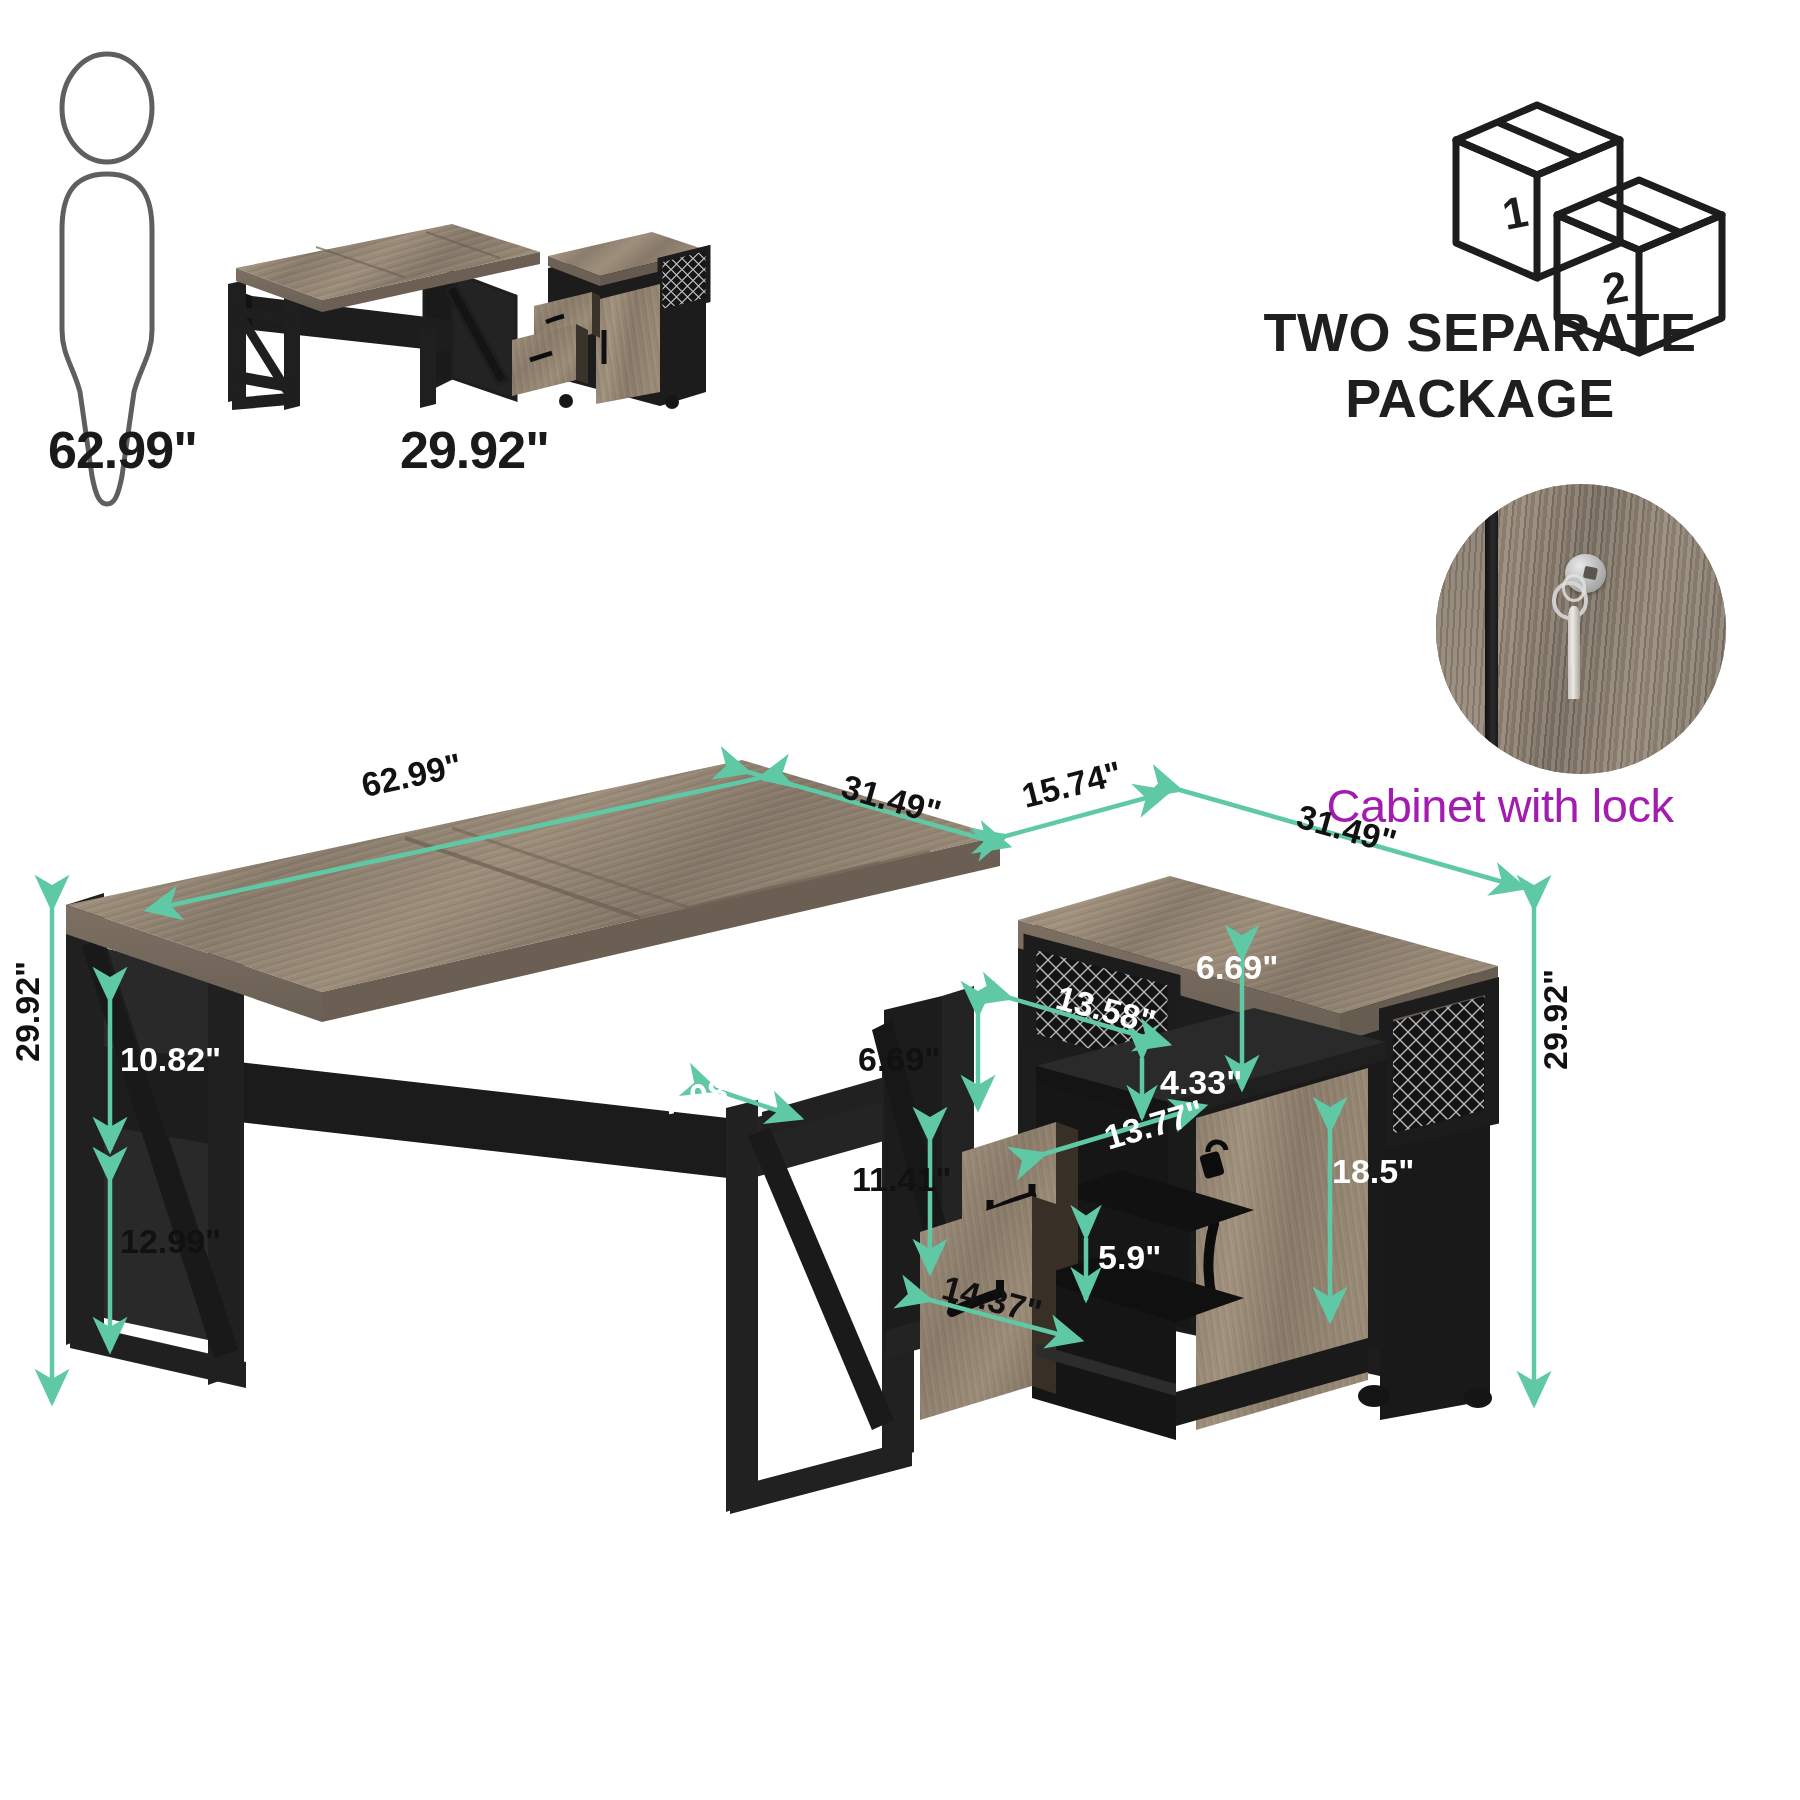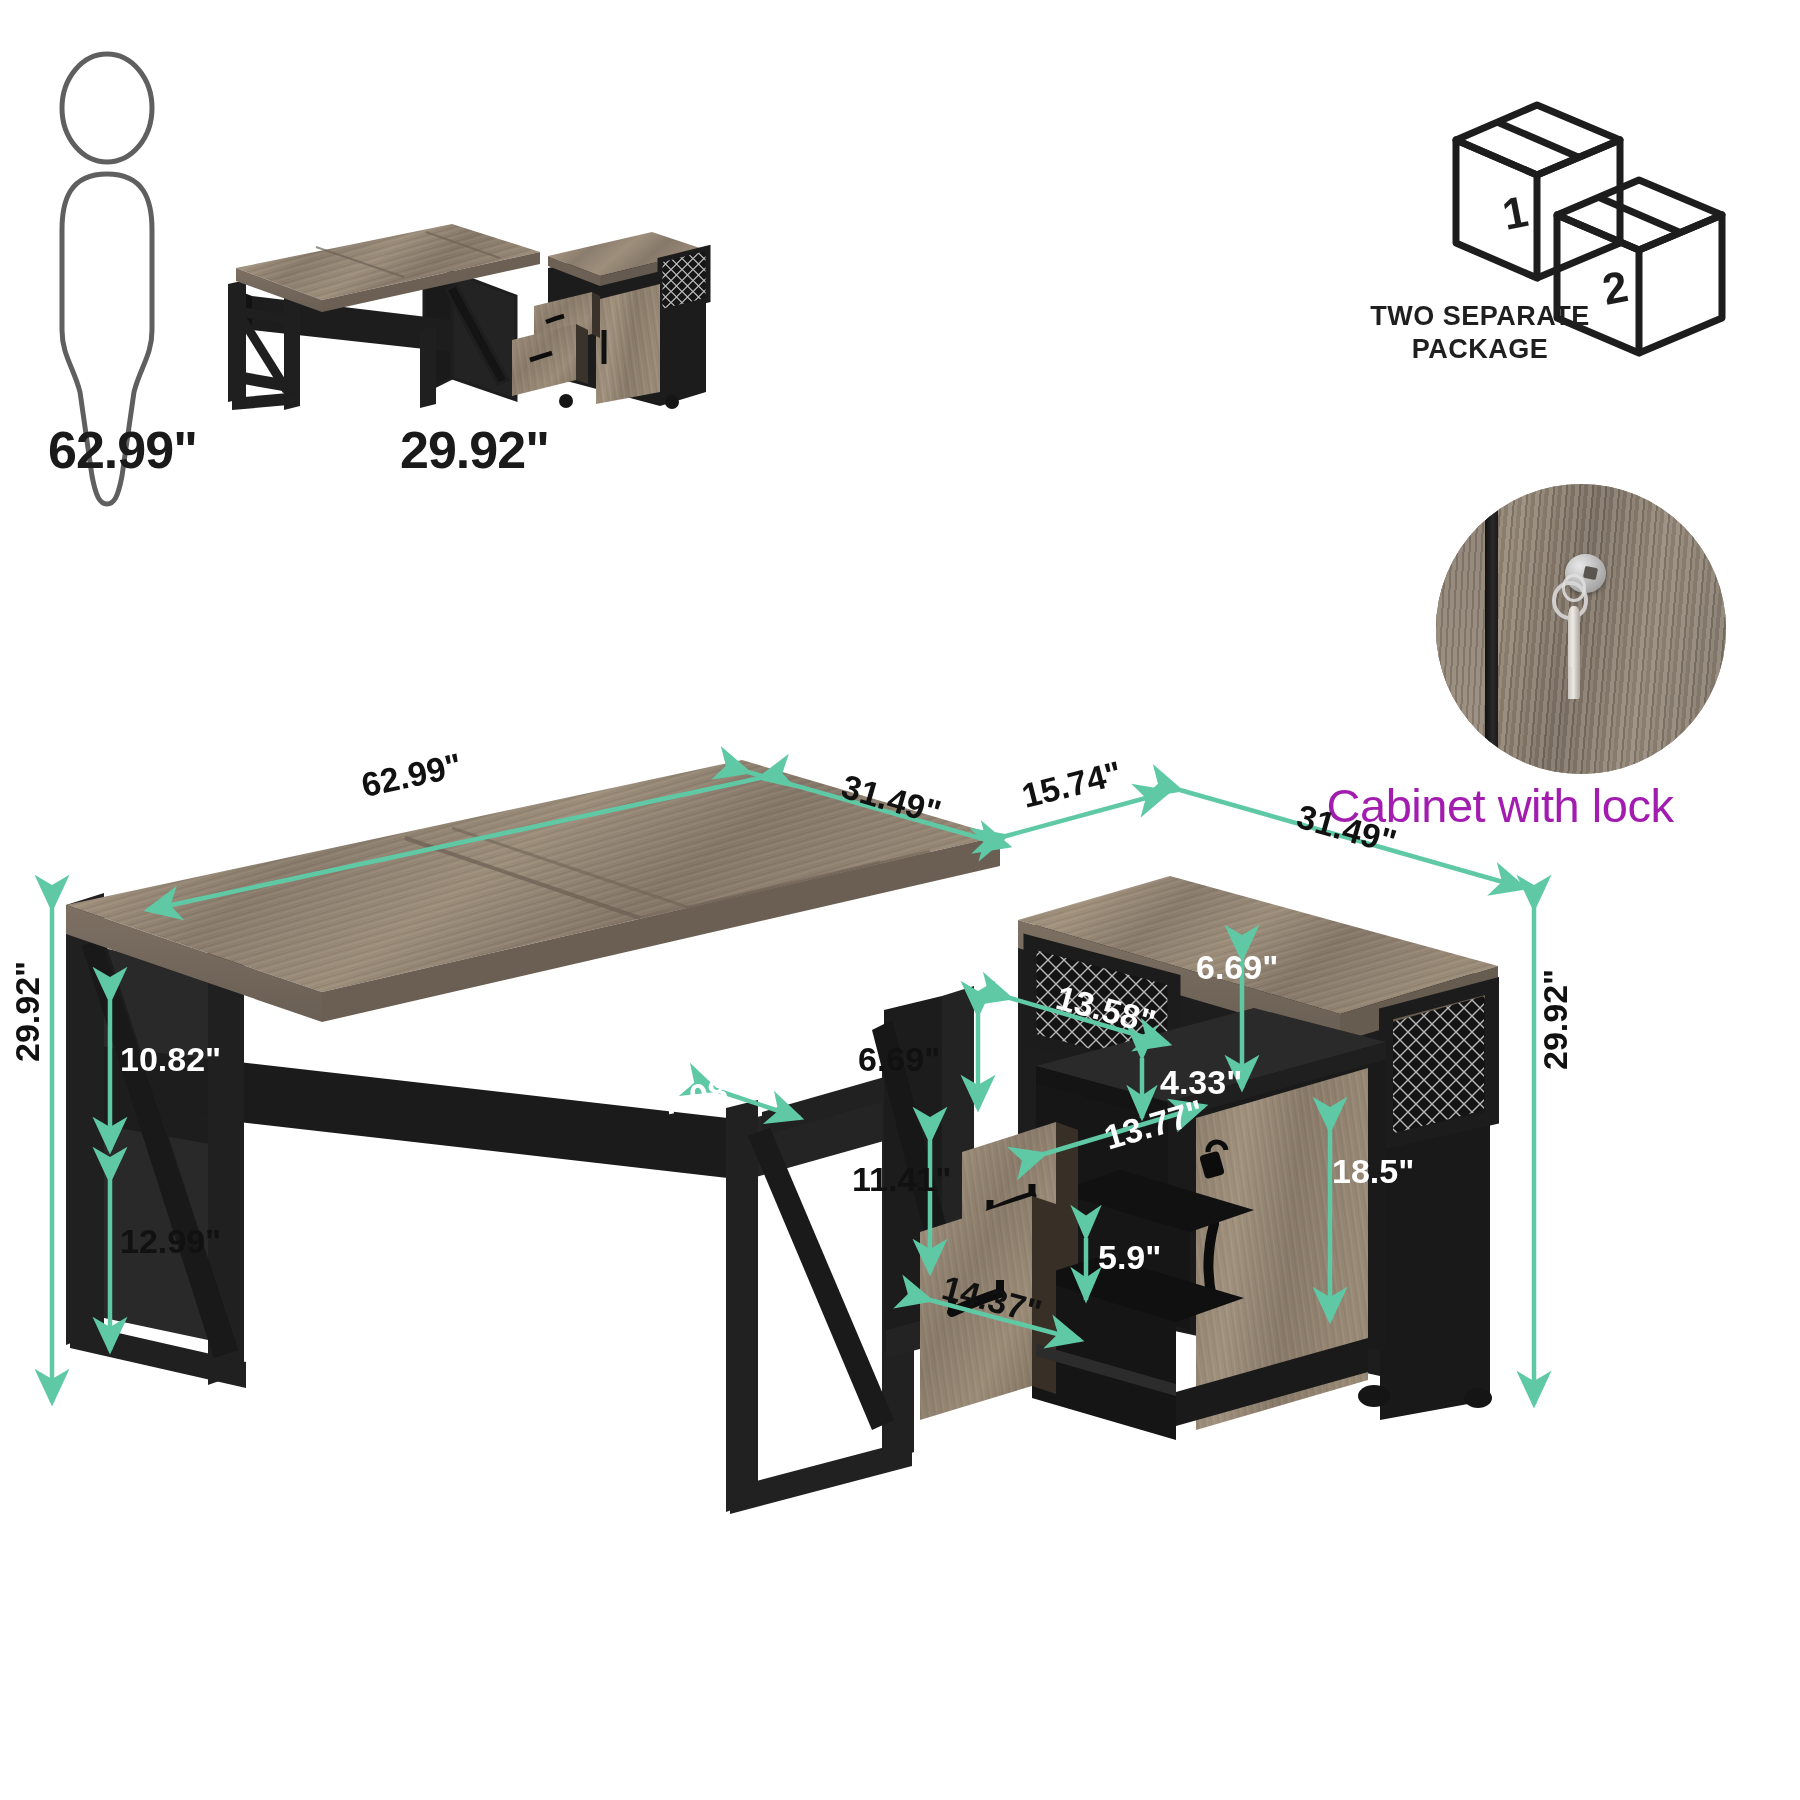--- a/index.html
+++ b/index.html
@@ -11,21 +11,21 @@
     overflow:hidden;
   }
   .stage{position:absolute;inset:0;}
   svg.layer{position:absolute;left:0;top:0;width:1800px;height:1800px;overflow:visible;}
 
   
   .lbl{position:absolute;font-weight:bold;color:#1a1a1a;white-space:nowrap;}
   .lbl-big{font-size:52px;letter-spacing:-1px;}
   .dim{position:absolute;font-size:34px;font-weight:bold;color:#111;white-space:nowrap;}
   .dim.white{color:#ffffff;}
-  .pkg-title{position:absolute;font-size:27px;font-weight:bold;color:#1f1f1f;
+  .pkg-title{position:absolute;font-size:54px;font-weight:bold;color:#1f1f1f;
              text-align:center;line-height:1.22;letter-spacing:.5px;}
   .lock-title{position:absolute;font-size:47px;color:#a21caf;text-align:center;
               white-space:nowrap;letter-spacing:-.5px;}
 
   
   .lock-circle{
     position:absolute;border-radius:50%;overflow:hidden;
     background:#8d8176;
   }
   .lc-wood{

